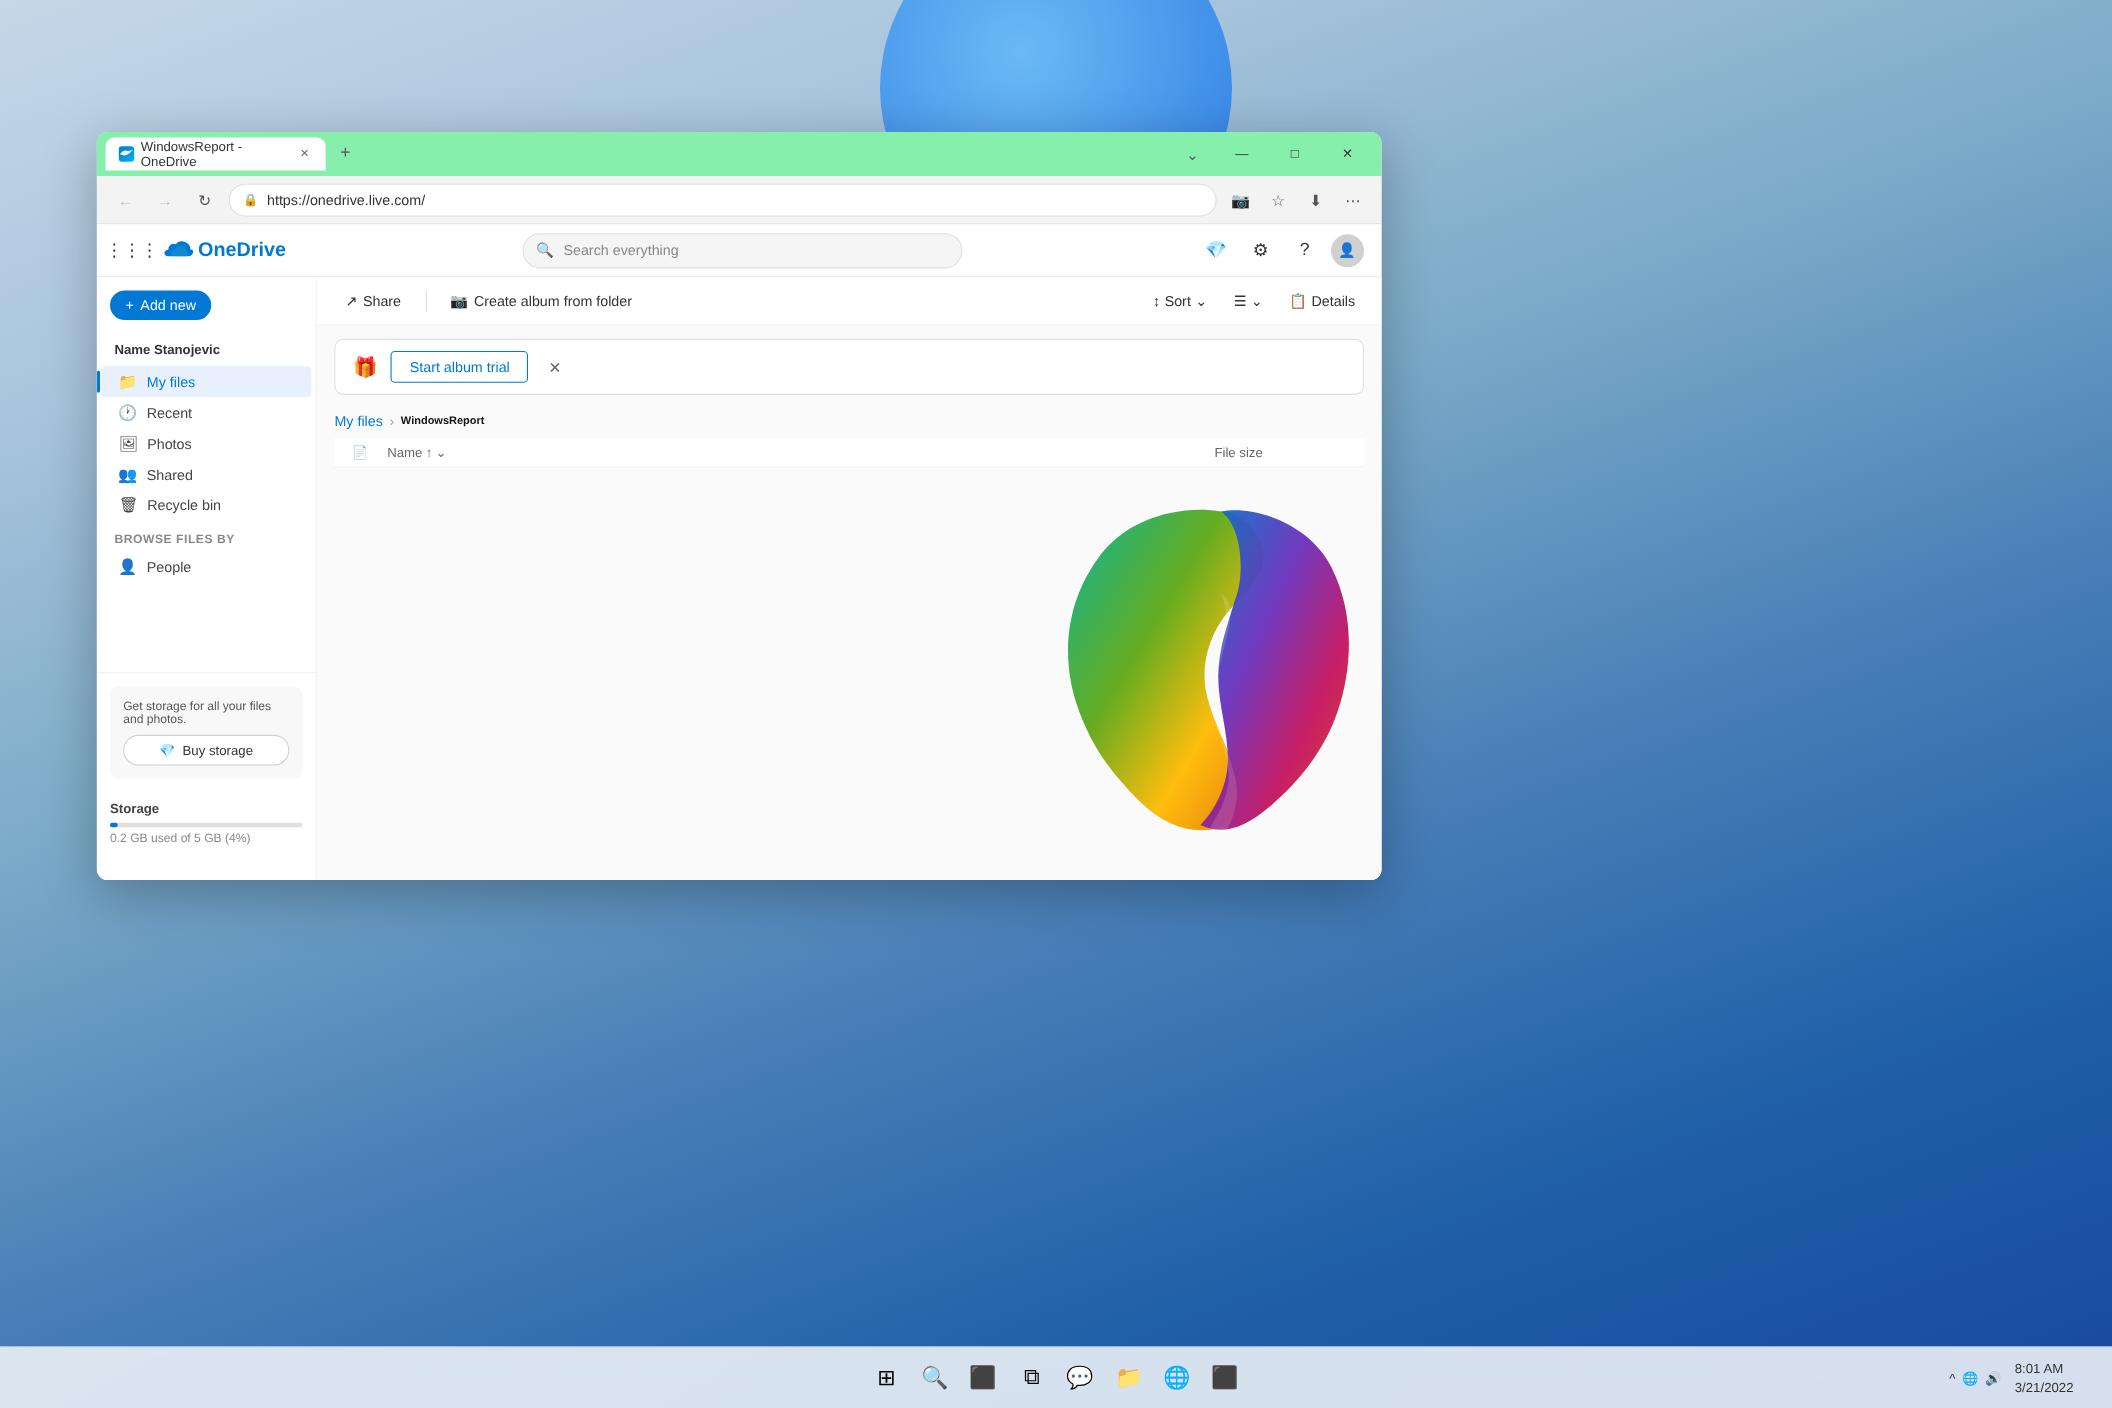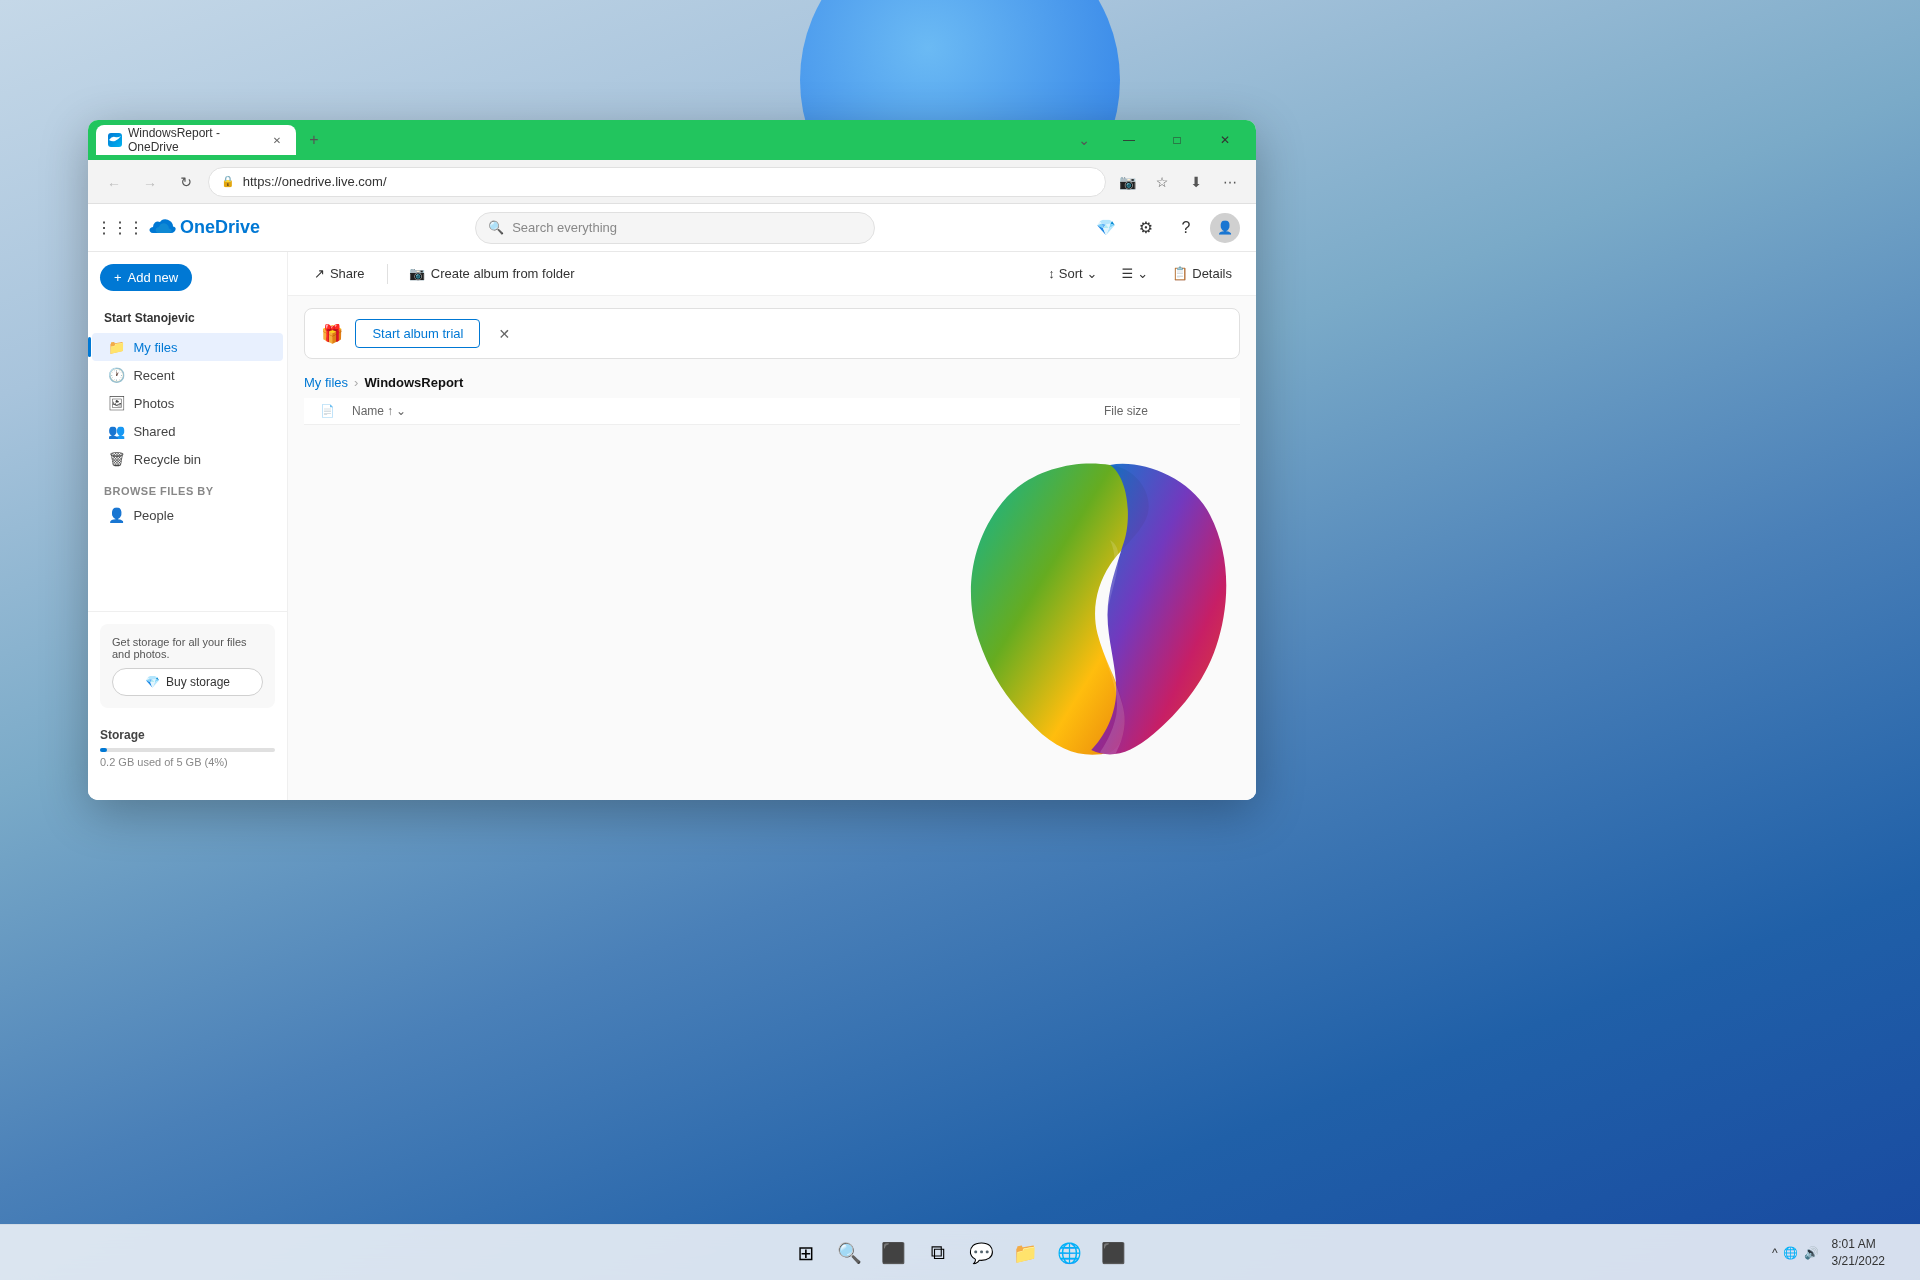--- a/index.html
+++ b/index.html
@@ -87,21 +87,21 @@
       border-radius: 10px;
       box-shadow: 0 12px 48px rgba(0,0,0,0.28);
       overflow: hidden;
       display: flex;
       flex-direction: column;
     }
 
     
     .browser-title-bar {
       height: 40px;
-      background: #22c55e;
+      background: #86efac;
       display: flex;
       align-items: center;
       padding: 0 8px;
       gap: 8px;
     }
     .browser-tabs {
       display: flex;
       align-items: center;
       flex: 1;
       gap: 4px;
@@ -506,21 +506,21 @@
       padding: 8px 16px;
       font-size: 13px;
       color: #666;
     }
     .breadcrumb-link {
       color: #0078d4;
       cursor: pointer;
       text-decoration: none;
     }
     .breadcrumb-sep { color: #aaa; }
-    .breadcrumb-current { font-weight: 700; font-size: 13px; color: #111; text-align: center; }
+    .breadcrumb-current { font-weight: 700; font-size: 10px; color: #111; text-align: center; }
 
     
     .file-list {
       flex: 1;
       overflow-y: auto;
       padding: 0 16px;
     }
     .file-list-header {
       display: flex;
       align-items: center;
@@ -617,21 +617,21 @@
 
   <div class="main-content">
 
     <div class="sidebar">
 
       <div class="add-new-btn">
         <span>+</span>
         <span>Add new</span>
       </div>
 
-      <div class="user-name">Start Stanojevic</div>
+      <div class="user-name">Name Stanojevic</div>
 
       <div class="nav-item active">
         <span class="nav-icon">📁</span>
         <span>My files</span>
       </div>
       <div class="nav-item">
         <span class="nav-icon">🕐</span>
         <span>Recent</span>
       </div>
       <div class="nav-item">

